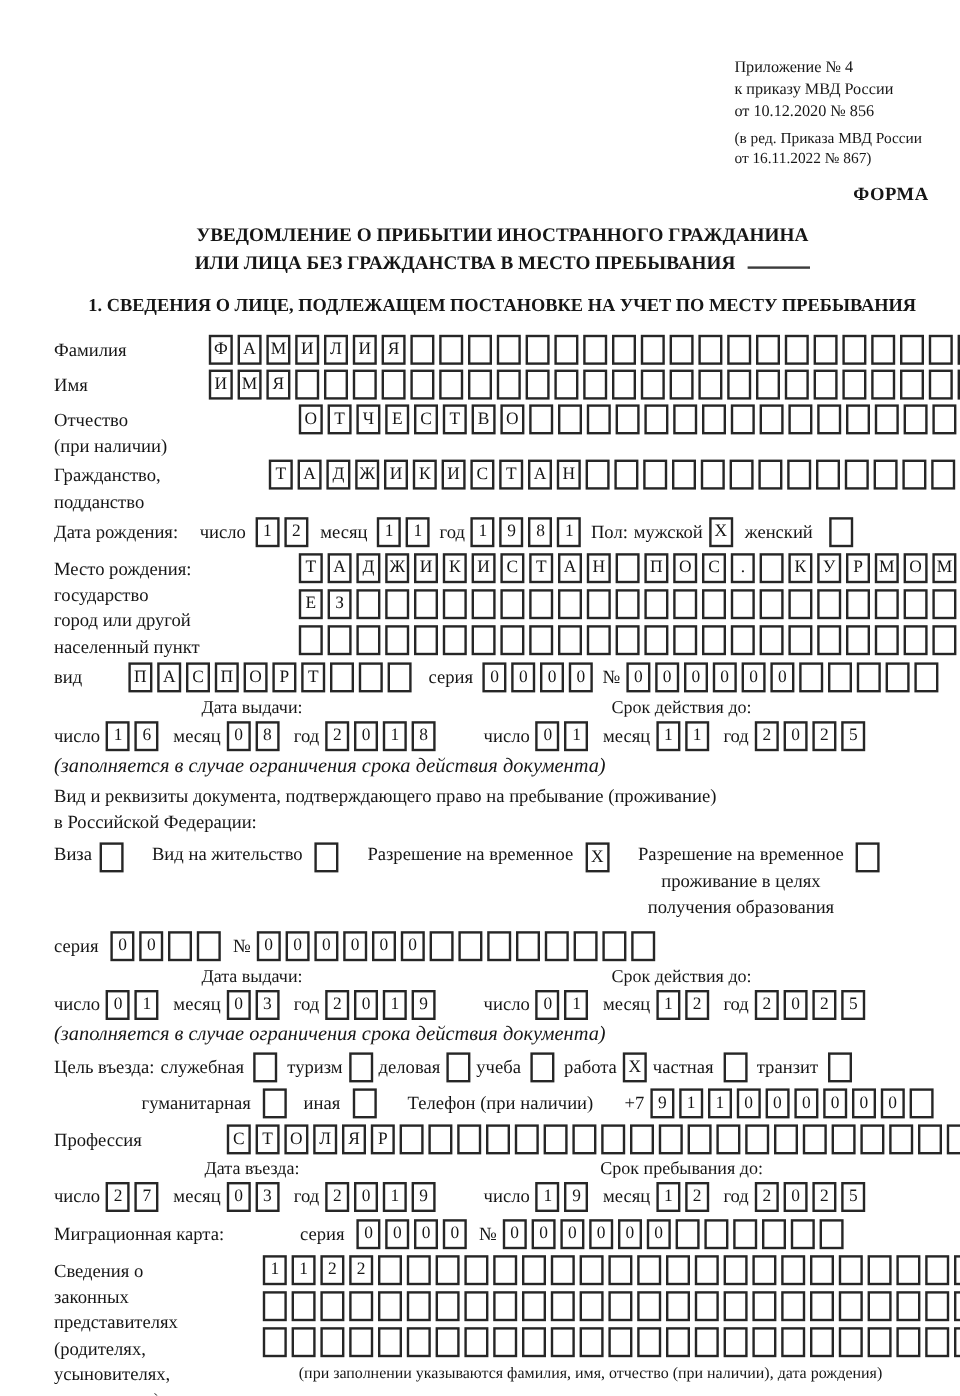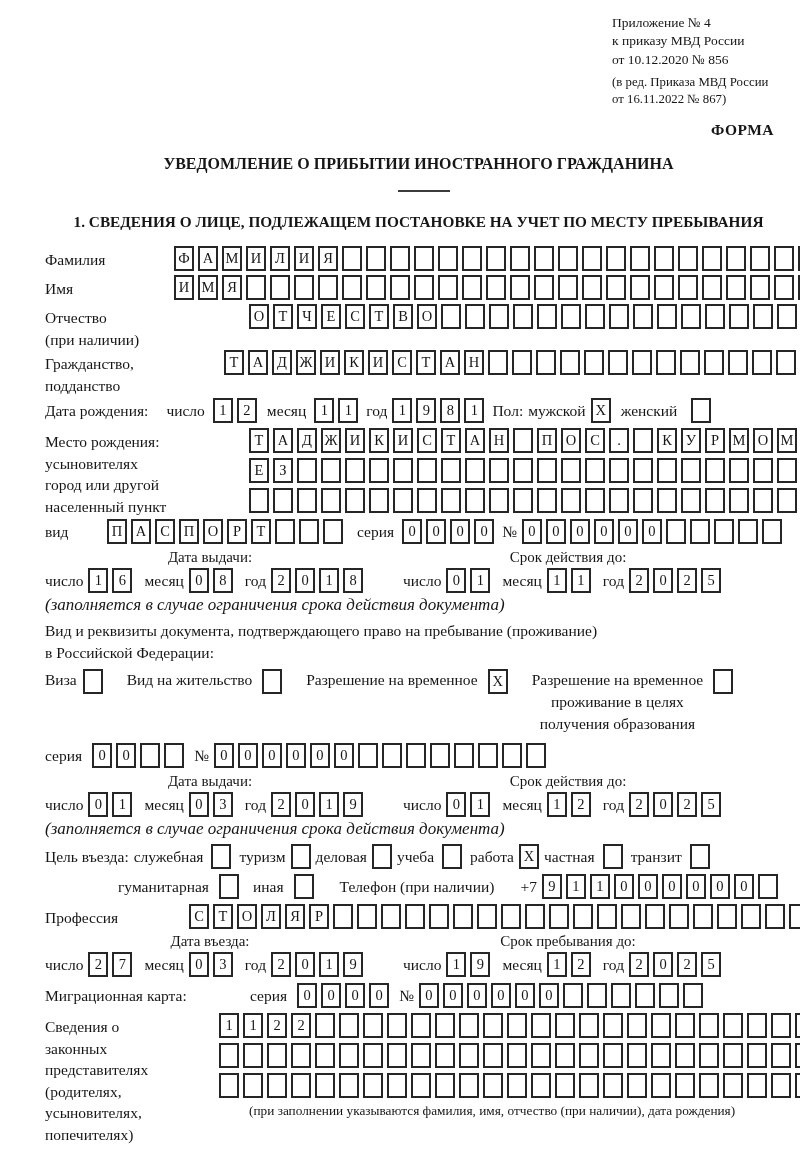--- a/index.html
+++ b/index.html
@@ -3,21 +3,21 @@
 <meta charset="utf-8">
 <style>
   * { box-sizing: border-box; margin: 0; padding: 0; }
   html, body { background: #ffffff; }
   body {
     width: 800px; height: 1163px;
     color: #161616;
     font-family: "Liberation Serif", serif;
     overflow: hidden;
   }
-  .page { width: 800px; height: 892px; padding: 14px 8px 0 45px; }
+  .page { width: 800px; height: 892px; padding: 47px 8px 0 45px; }
 
   
   .appendix { margin-left: 567px; width: 182px; font-size: 13.5px; line-height: 1.36; }
   .revision { margin-left: 567px; width: 182px; font-size: 12.8px; line-height: 1.34; margin-top: 5px; }
   .forma { margin-left: 567px; width: 182px; margin-top: 13px; font-weight: 700; font-size: 15.5px; text-align: right; padding-right: 20px; letter-spacing: .5px; }
 
   .title { text-align: center; font-weight: 700; font-size: 16px; line-height: 23px; margin-top: 13px; }
   .blank-line { display: inline-block; width: 52px; height: 5px; border-bottom: 2.5px solid #3c3c3c; margin-left: 10px; }
 
   .sec-heading { font-weight: 700; font-size: 15.3px; text-align: center; margin-top: 15px; margin-bottom: 15px; white-space: nowrap; }
@@ -70,21 +70,21 @@
   </div>
   <div class="revision">
     <div>(в ред. Приказа МВД России</div>
     <div>от 16.11.2022 № 867)</div>
   </div>
   <div class="forma">ФОРМА</div>
 
   <div class="title">
     <div>УВЕДОМЛЕНИЕ О ПРИБЫТИИ ИНОСТРАННОГО ГРАЖДАНИНА</div>
     <div>
-      <span class="blank-line"></span>
+      <span>ИЛИ ЛИЦА БЕЗ ГРАЖДАНСТВА В МЕСТО ПРЕБЫВАНИЯ</span><span class="blank-line"></span>
     </div>
   </div>
 
   <div class="sec-heading">1. СВЕДЕНИЯ О ЛИЦЕ, ПОДЛЕЖАЩЕМ ПОСТАНОВКЕ НА УЧЕТ ПО МЕСТУ ПРЕБЫВАНИЯ</div>
 
   <div class="frow">
     <div class="lbl w85">Фамилия</div>
     <div class="cells">
         <span class="cell">Ф</span>
         <span class="cell">А</span>
@@ -242,21 +242,21 @@
       </div>
     <span class="ml10">женский</span>
     <div class="cells ml14">
         <span class="cell"></span>
       </div>
   </div>
 
   <div class="frow" style="margin-bottom:1px">
     <div class="lblblock w160">
       <div>Место рождения:</div>
-      <div>усыновителях</div>
+      <div>государство</div>
       <div>город или другой</div>
       <div>населенный пункт</div>
     </div>
     <div class="cellcol">
       <div class="cells">
           <span class="cell">Т</span>
           <span class="cell">А</span>
           <span class="cell">Д</span>
           <span class="cell">Ж</span>
           <span class="cell">И</span>

